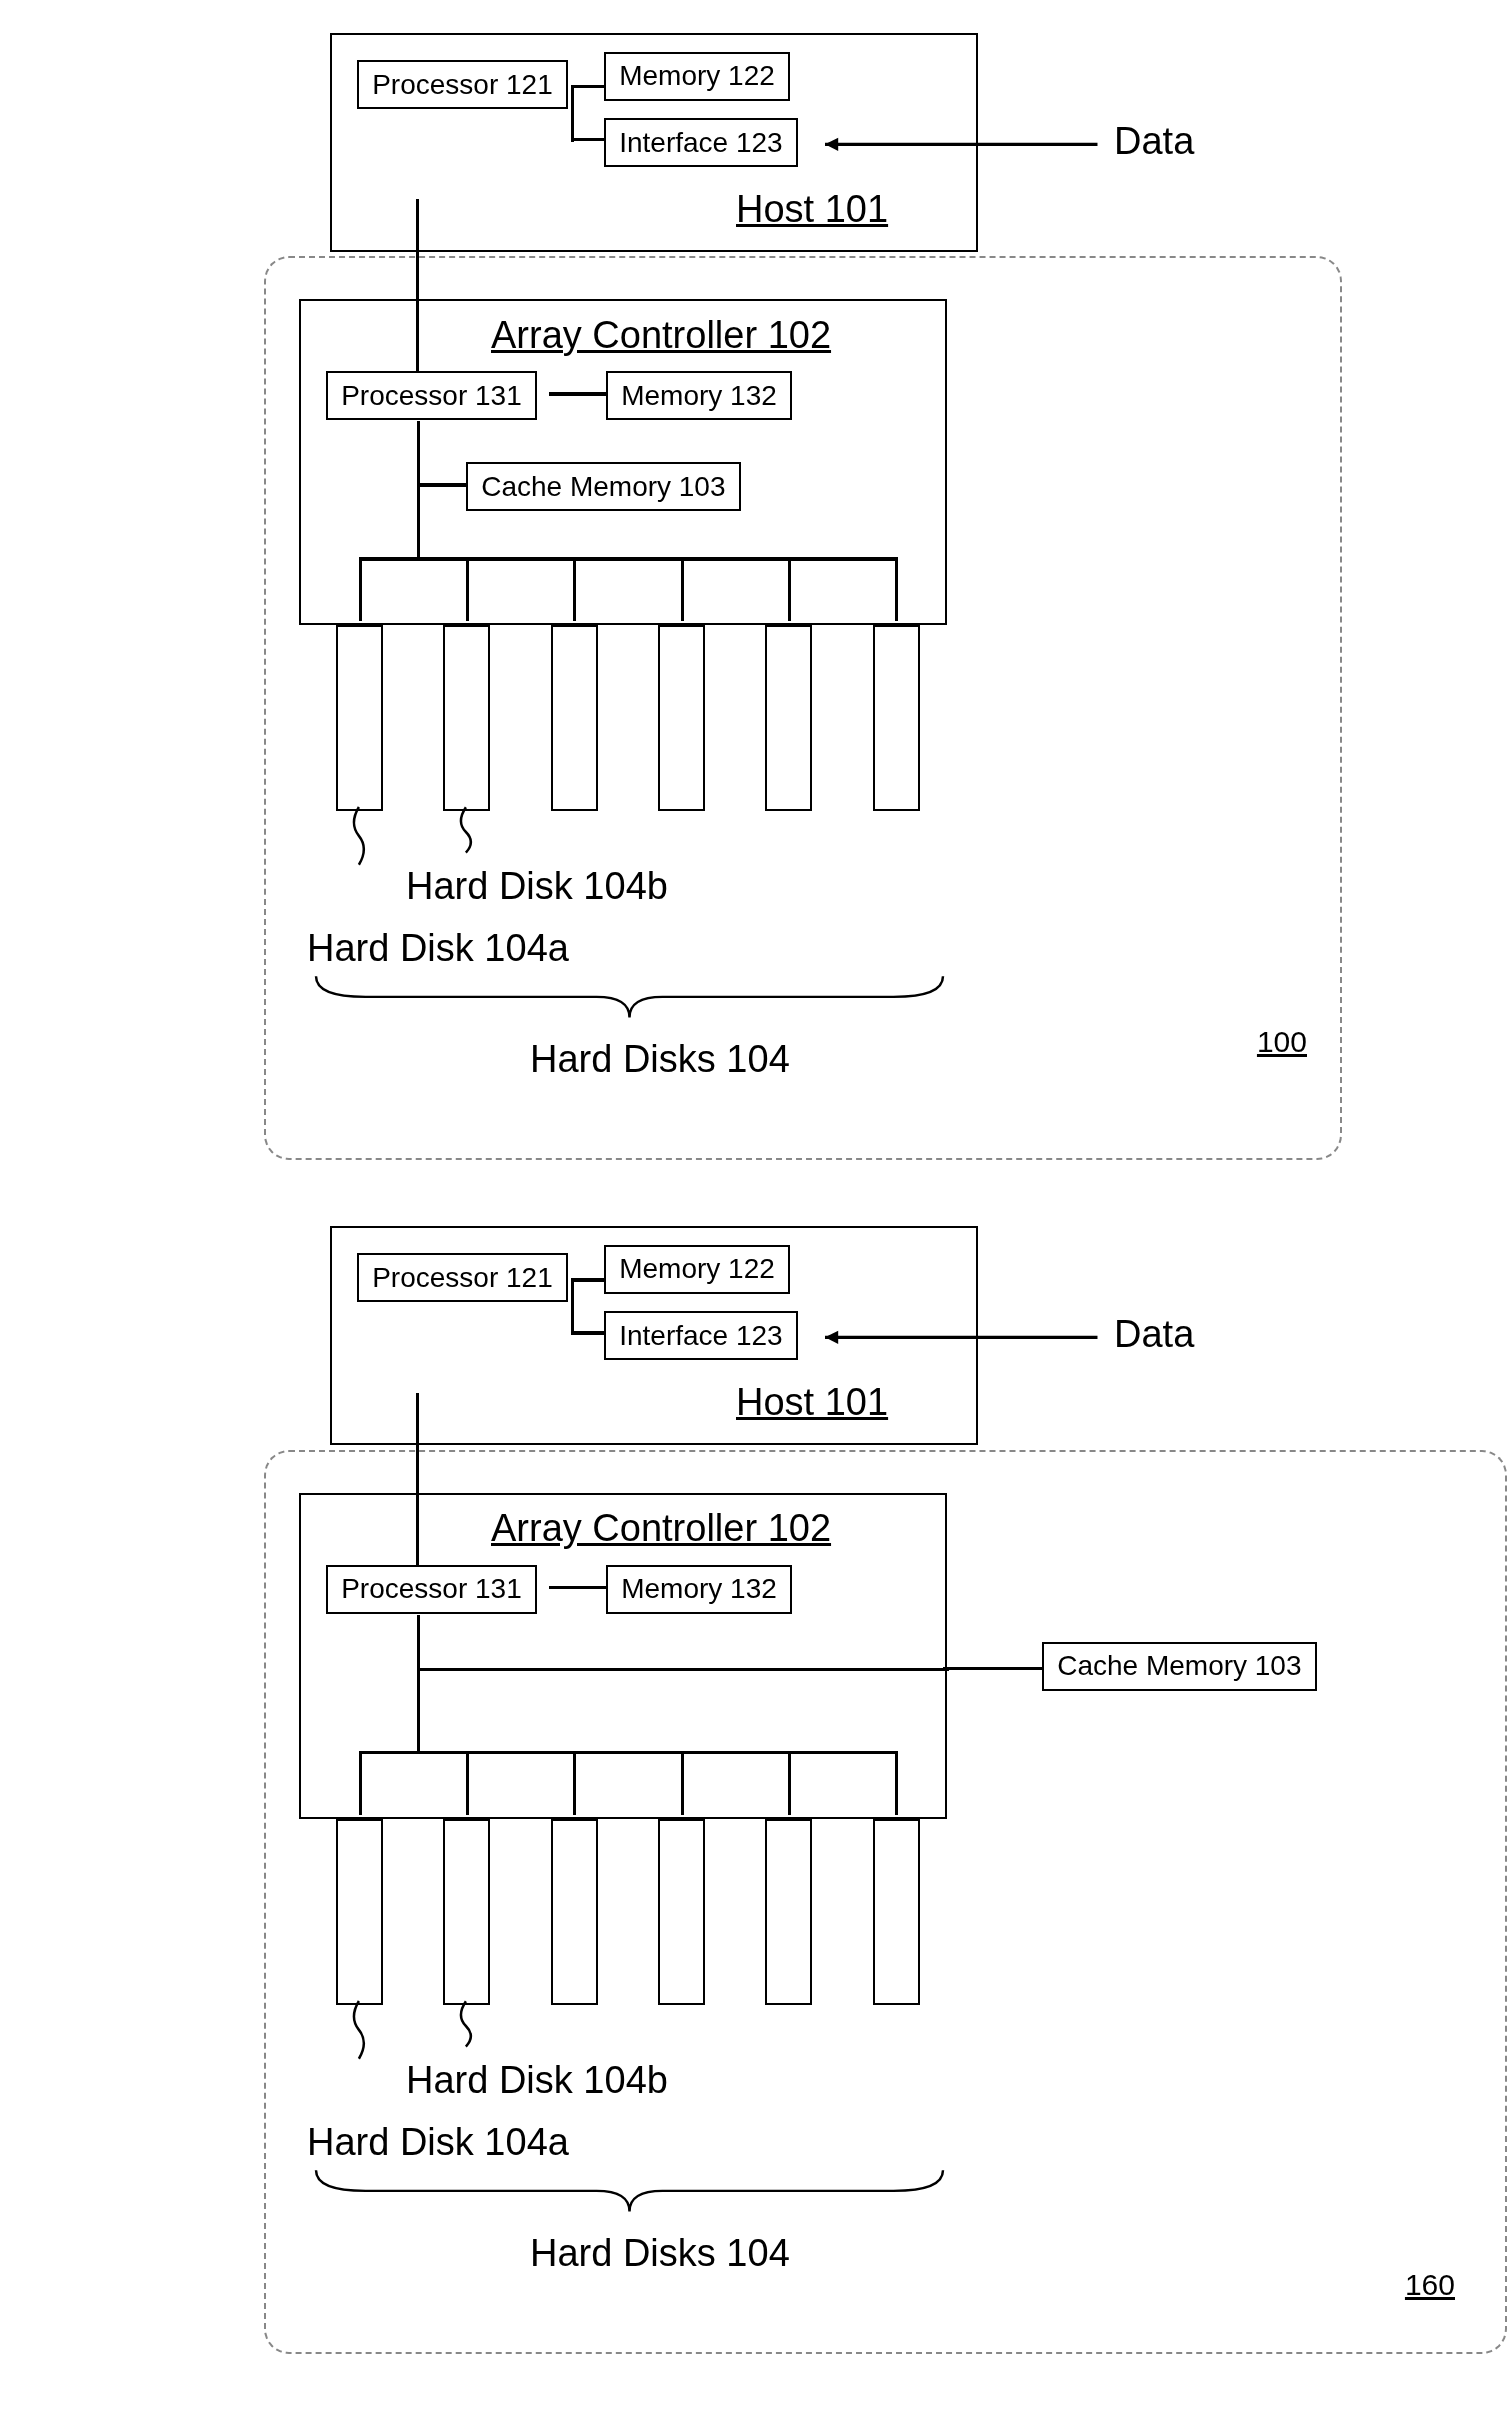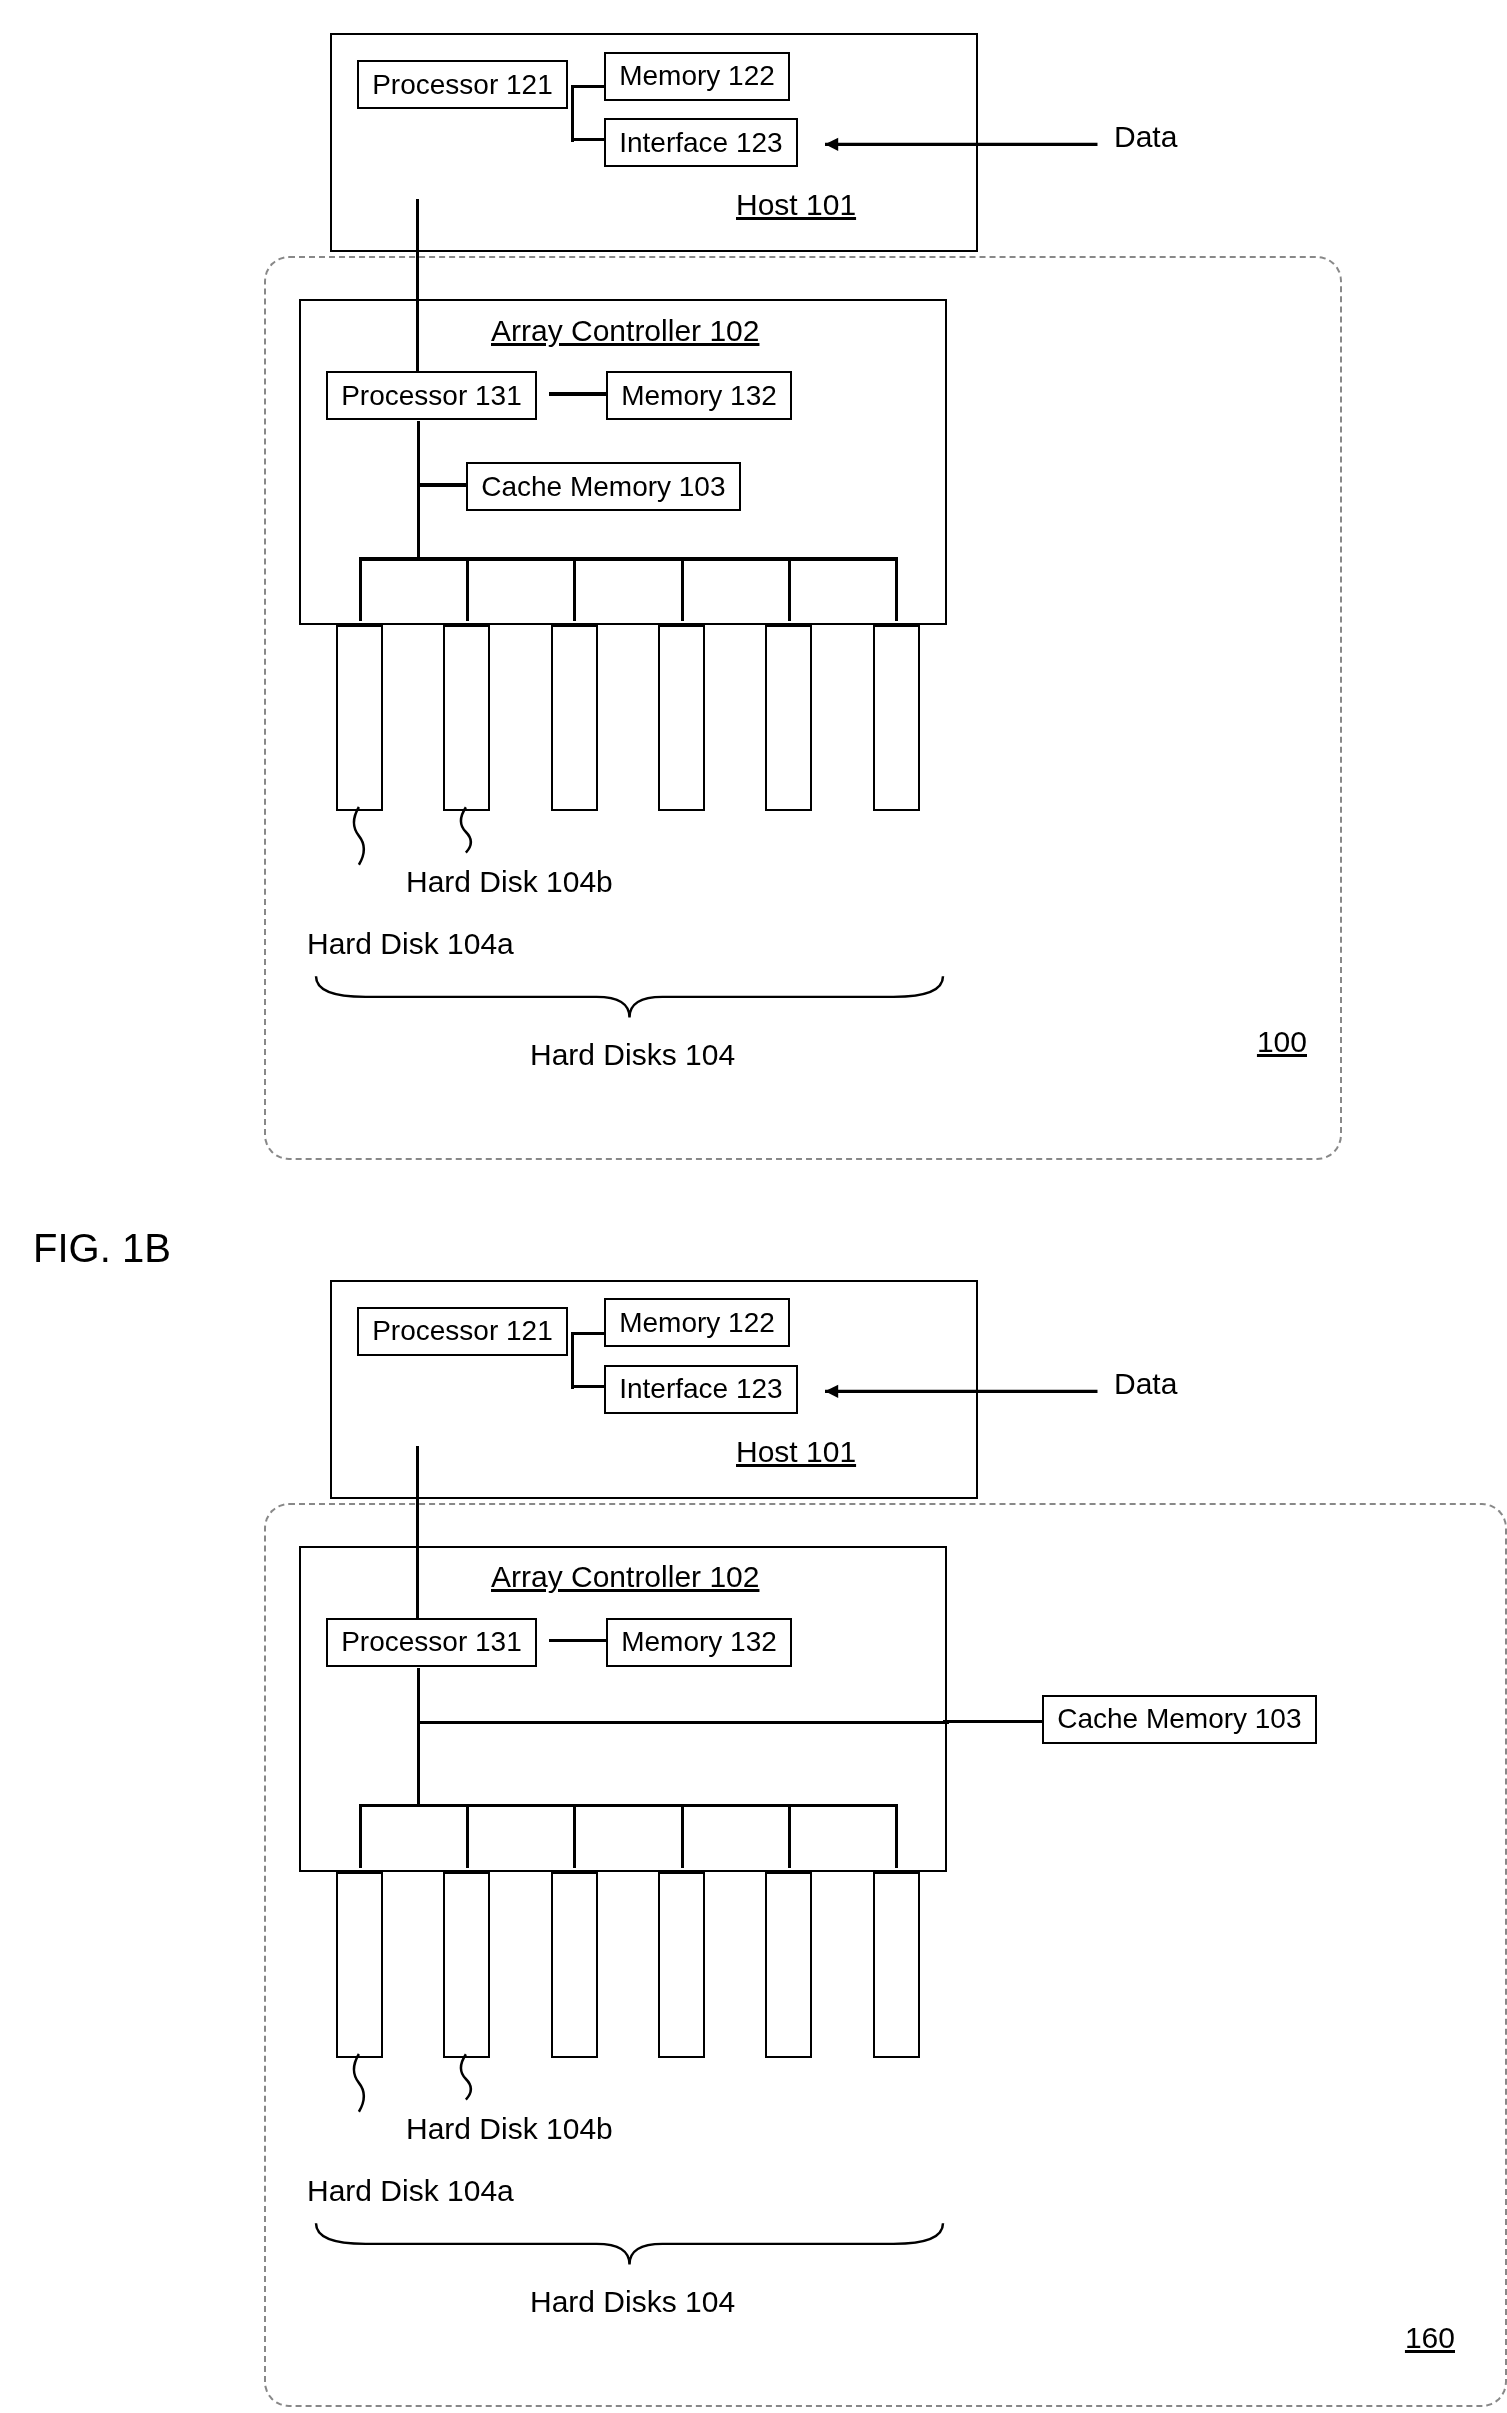--- a/index.html
+++ b/index.html
@@ -102,21 +102,21 @@
     position: absolute;
     font-size: 30px;
     text-decoration: underline;
   }
   svg {
     position: absolute;
     overflow: visible;
   }
   .text-label {
     position: absolute;
-    font-size: 30px;
+    font-size: 38px;
     white-space: nowrap;
   }
 </style>
 </head>
 <body>
 
 <div class="page">
 
 <div class="fig-container">
 
@@ -210,21 +210,20 @@
       <span>Hard Disks 104</span>
     </div>
 
     <div class="ref-num" style="right:33px; bottom:99px;">
       <span>100</span>
     </div>
   </div>
 </div>
 
 <div class="fig-container">
-  <div class="fig-label">FIG. 1B</div>
 
   <div style="position:relative; height:215px;">
     <div class="host-box-b" style="left:297px;">
       <div class="component-box" style="position:absolute; left:25px; top:25px;">
         <span>Processor 121</span>
       </div>
       <div class="component-box" style="position:absolute; left:272px; top:16.5px;">
         <span>Memory 122</span>
       </div>
       <div class="component-box" style="position:absolute; left:272px; top:83px;">

